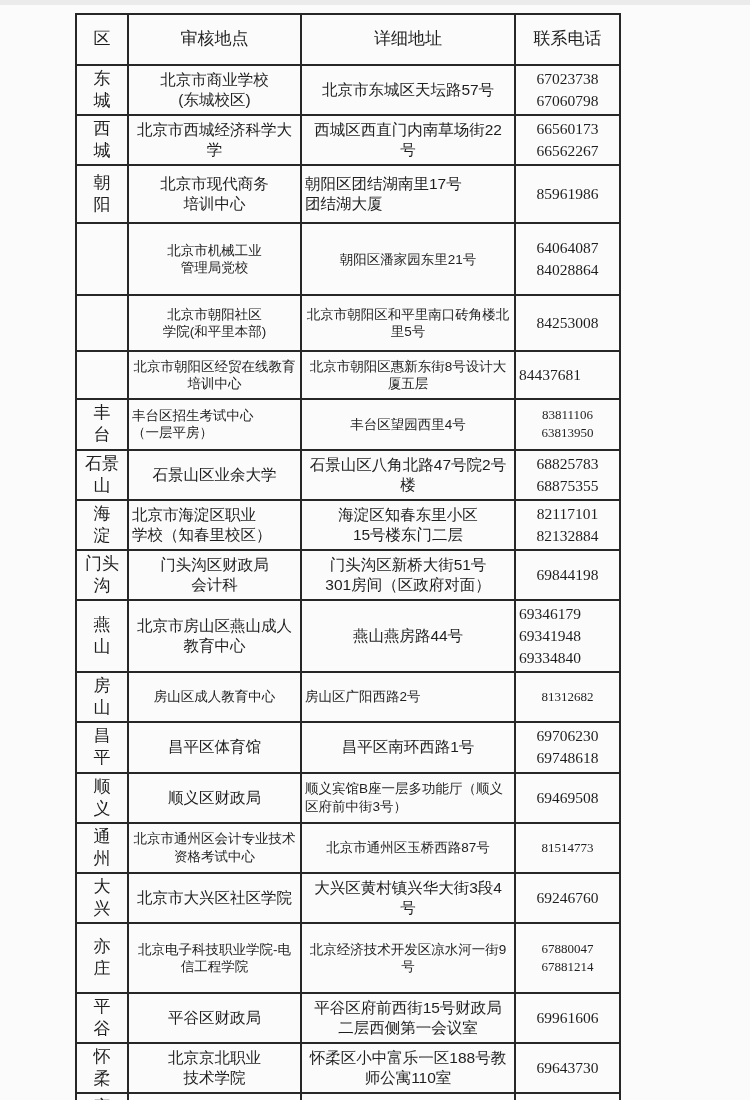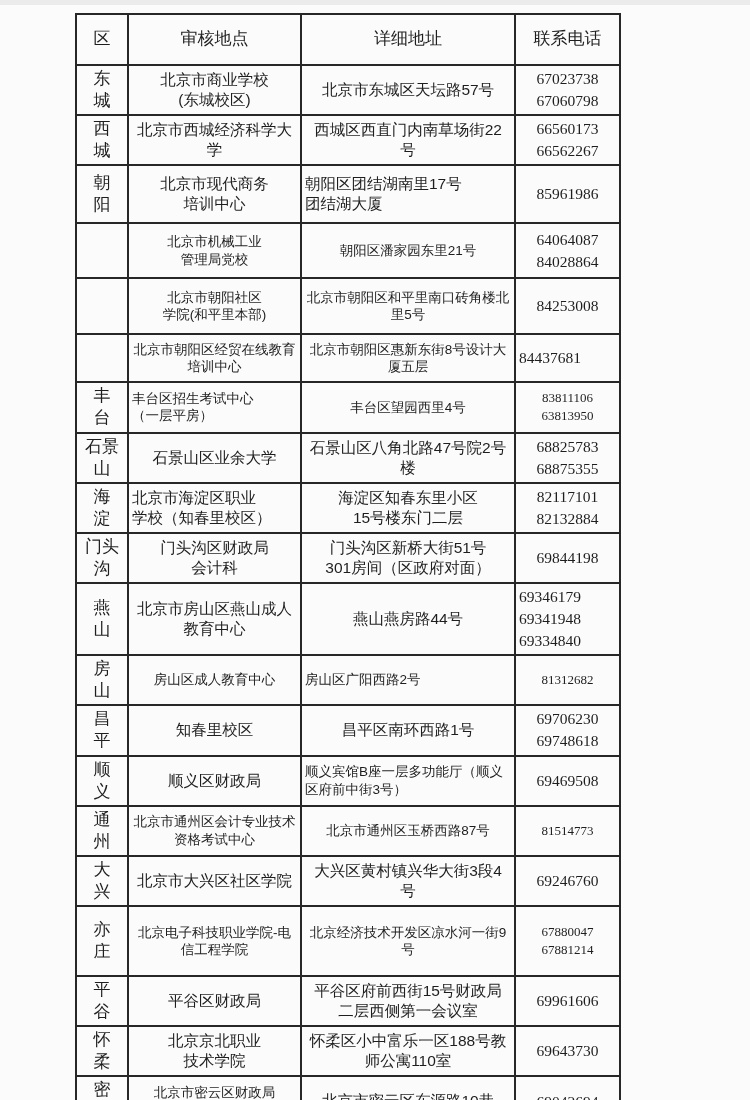--- a/index.html
+++ b/index.html
@@ -88,21 +88,21 @@
 66562267</td>
         </tr>
         <tr style="height: 58px;">
           <td class="dist">朝　阳</td>
           <td class="loc">北京市现代商务
 培训中心</td>
           <td class="addr tl">朝阳区团结湖南里17号
 团结湖大厦</td>
           <td class="phone">85961986</td>
         </tr>
-        <tr style="height: 55px;">
+        <tr style="height: 72px;">
           <td class="dist"></td>
           <td class="loc sm">北京市机械工业
 管理局党校</td>
           <td class="addr sm">朝阳区潘家园东里21号</td>
           <td class="phone">64064087
 84028864</td>
         </tr>
         <tr style="height: 56px;">
           <td class="dist"></td>
           <td class="loc sm">北京市朝阳社区
@@ -162,21 +162,21 @@
 69334840</td>
         </tr>
         <tr style="height: 43px;">
           <td class="dist">房　山</td>
           <td class="loc sm">房山区成人教育中心</td>
           <td class="addr sm tl">房山区广阳西路2号</td>
           <td class="phone sm">81312682</td>
         </tr>
         <tr style="height: 45px; margin-left: 26px;">
           <td class="dist">昌　平</td>
-          <td class="loc">知春里校区</td>
+          <td class="loc">昌平区体育馆</td>
           <td class="addr">昌平区南环西路1号</td>
           <td class="phone">69706230
 69748618</td>
         </tr>
         <tr style="height: 42px;">
           <td class="dist">顺　义</td>
           <td class="loc">顺义区财政局</td>
           <td class="addr sm tl">顺义宾馆B座一层多功能厅（顺义
 区府前中街3号）</td>
           <td class="phone">69469508</td>

